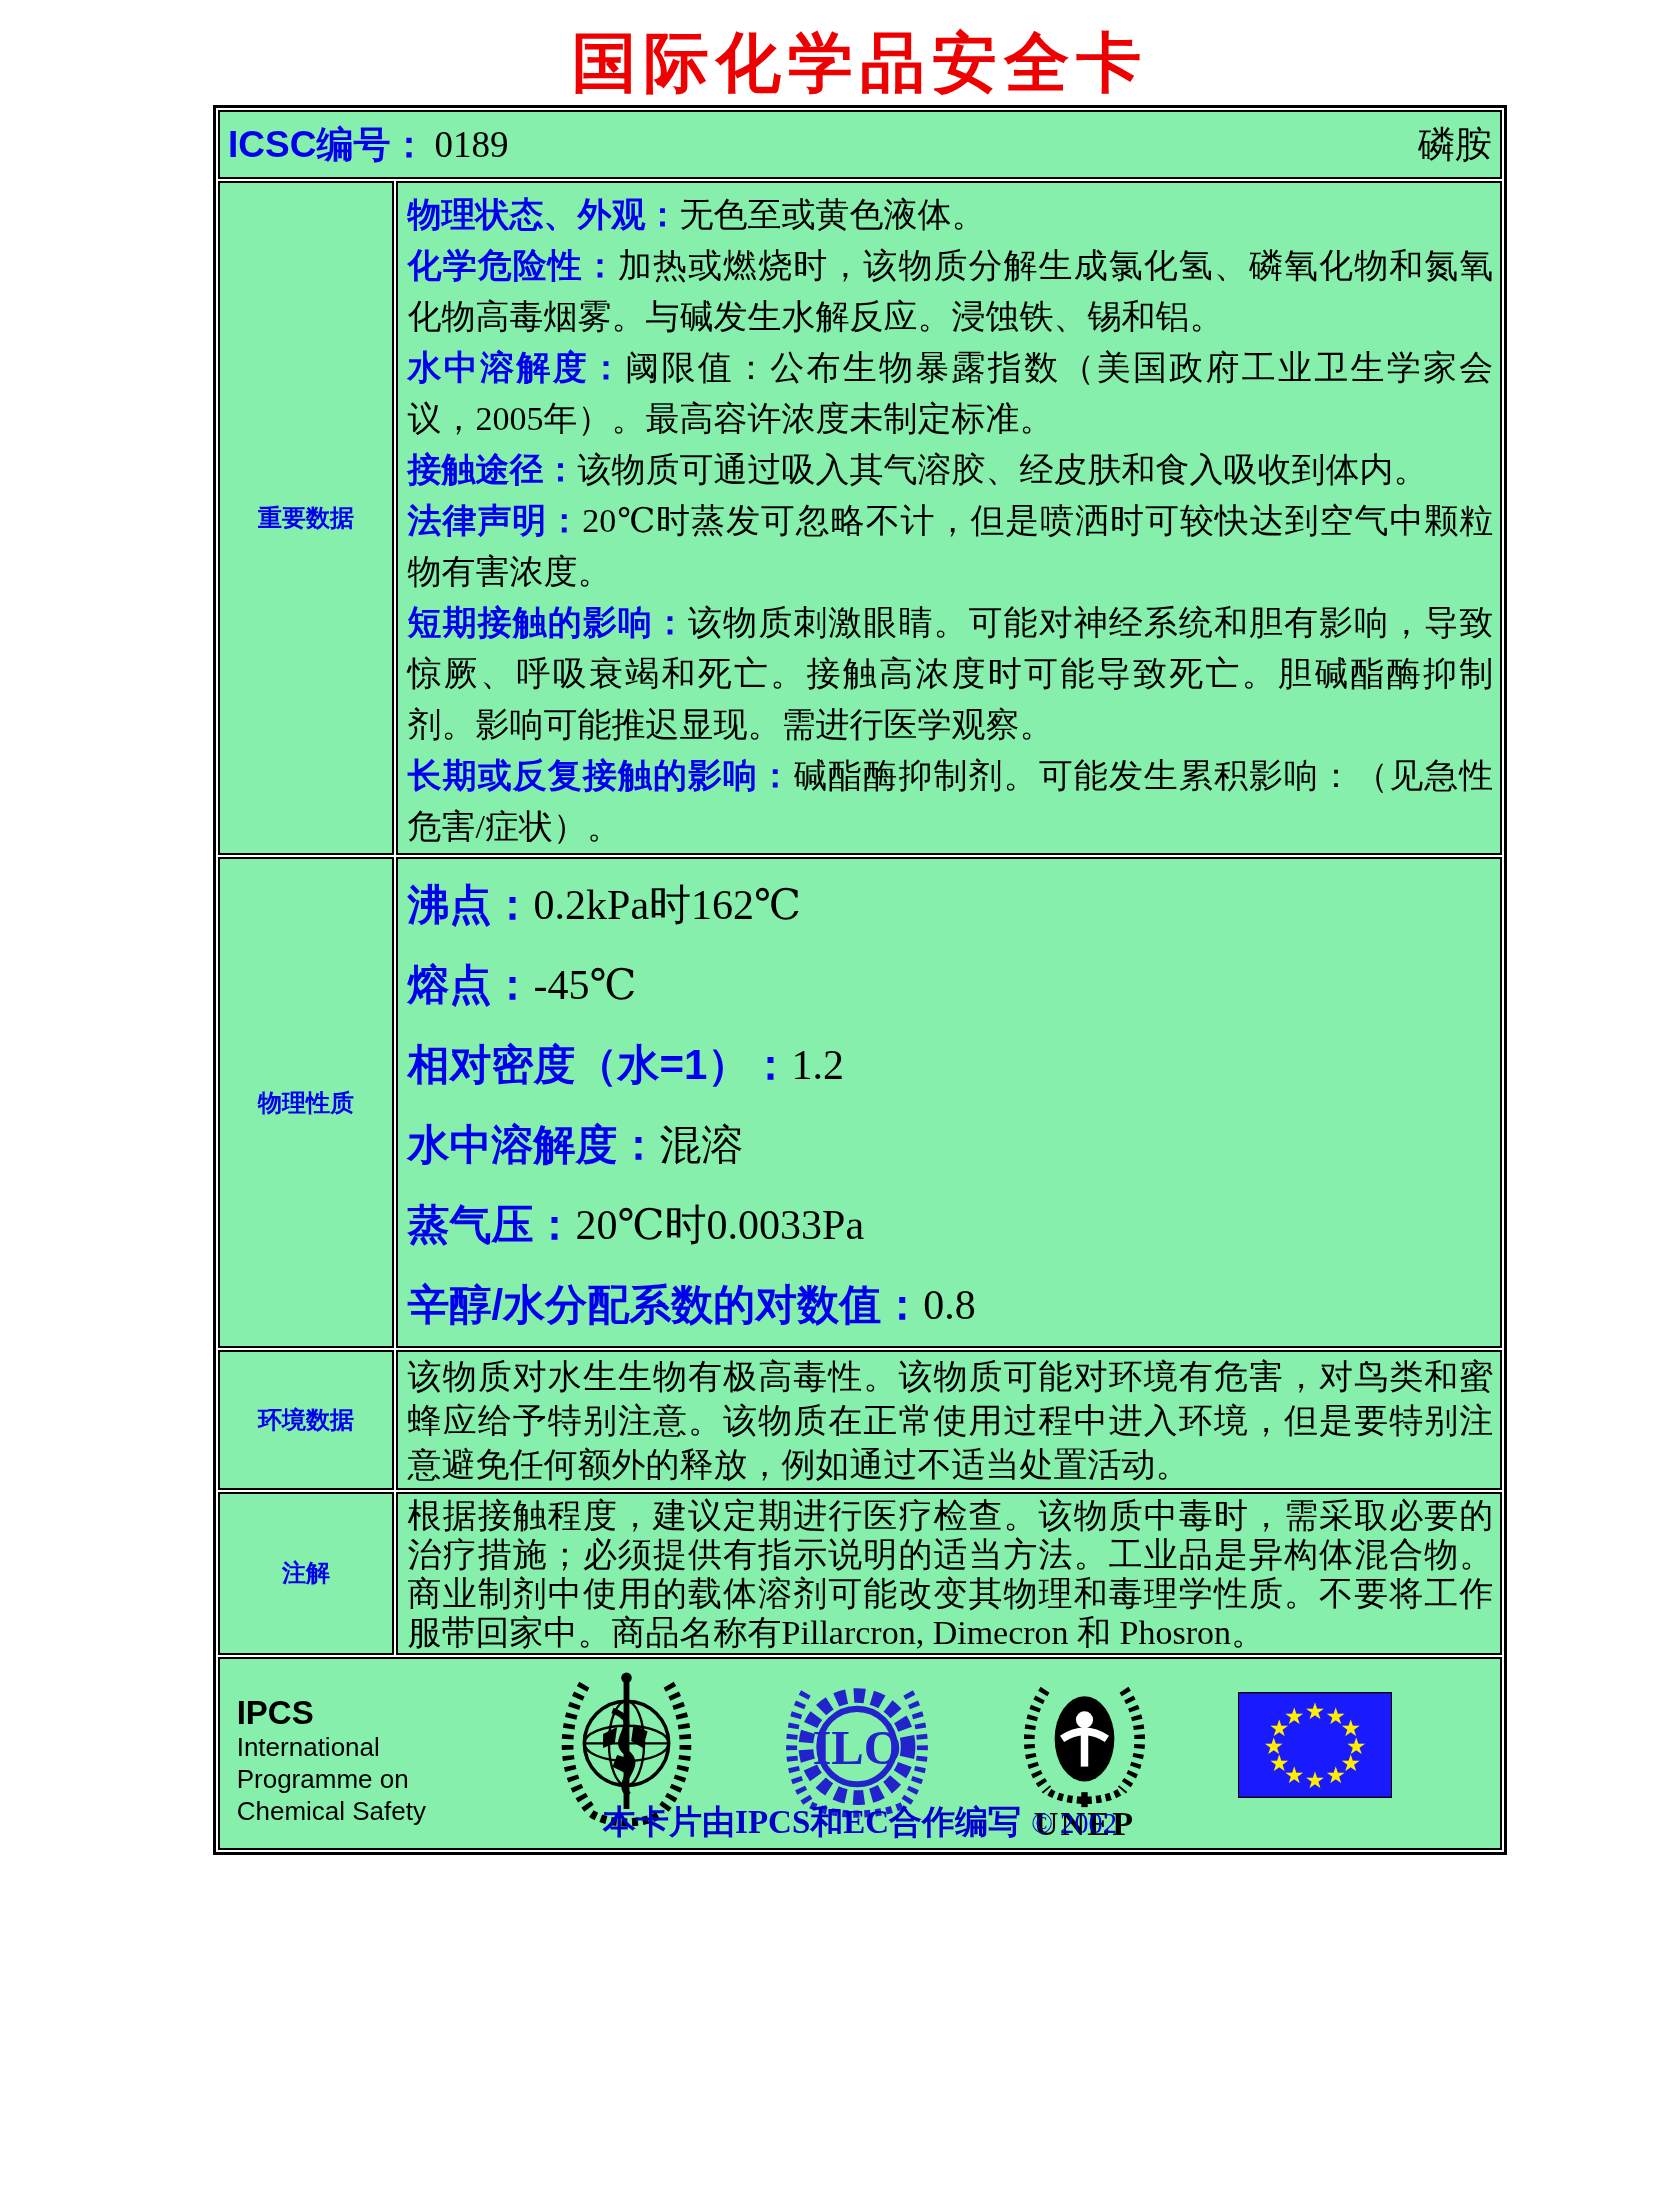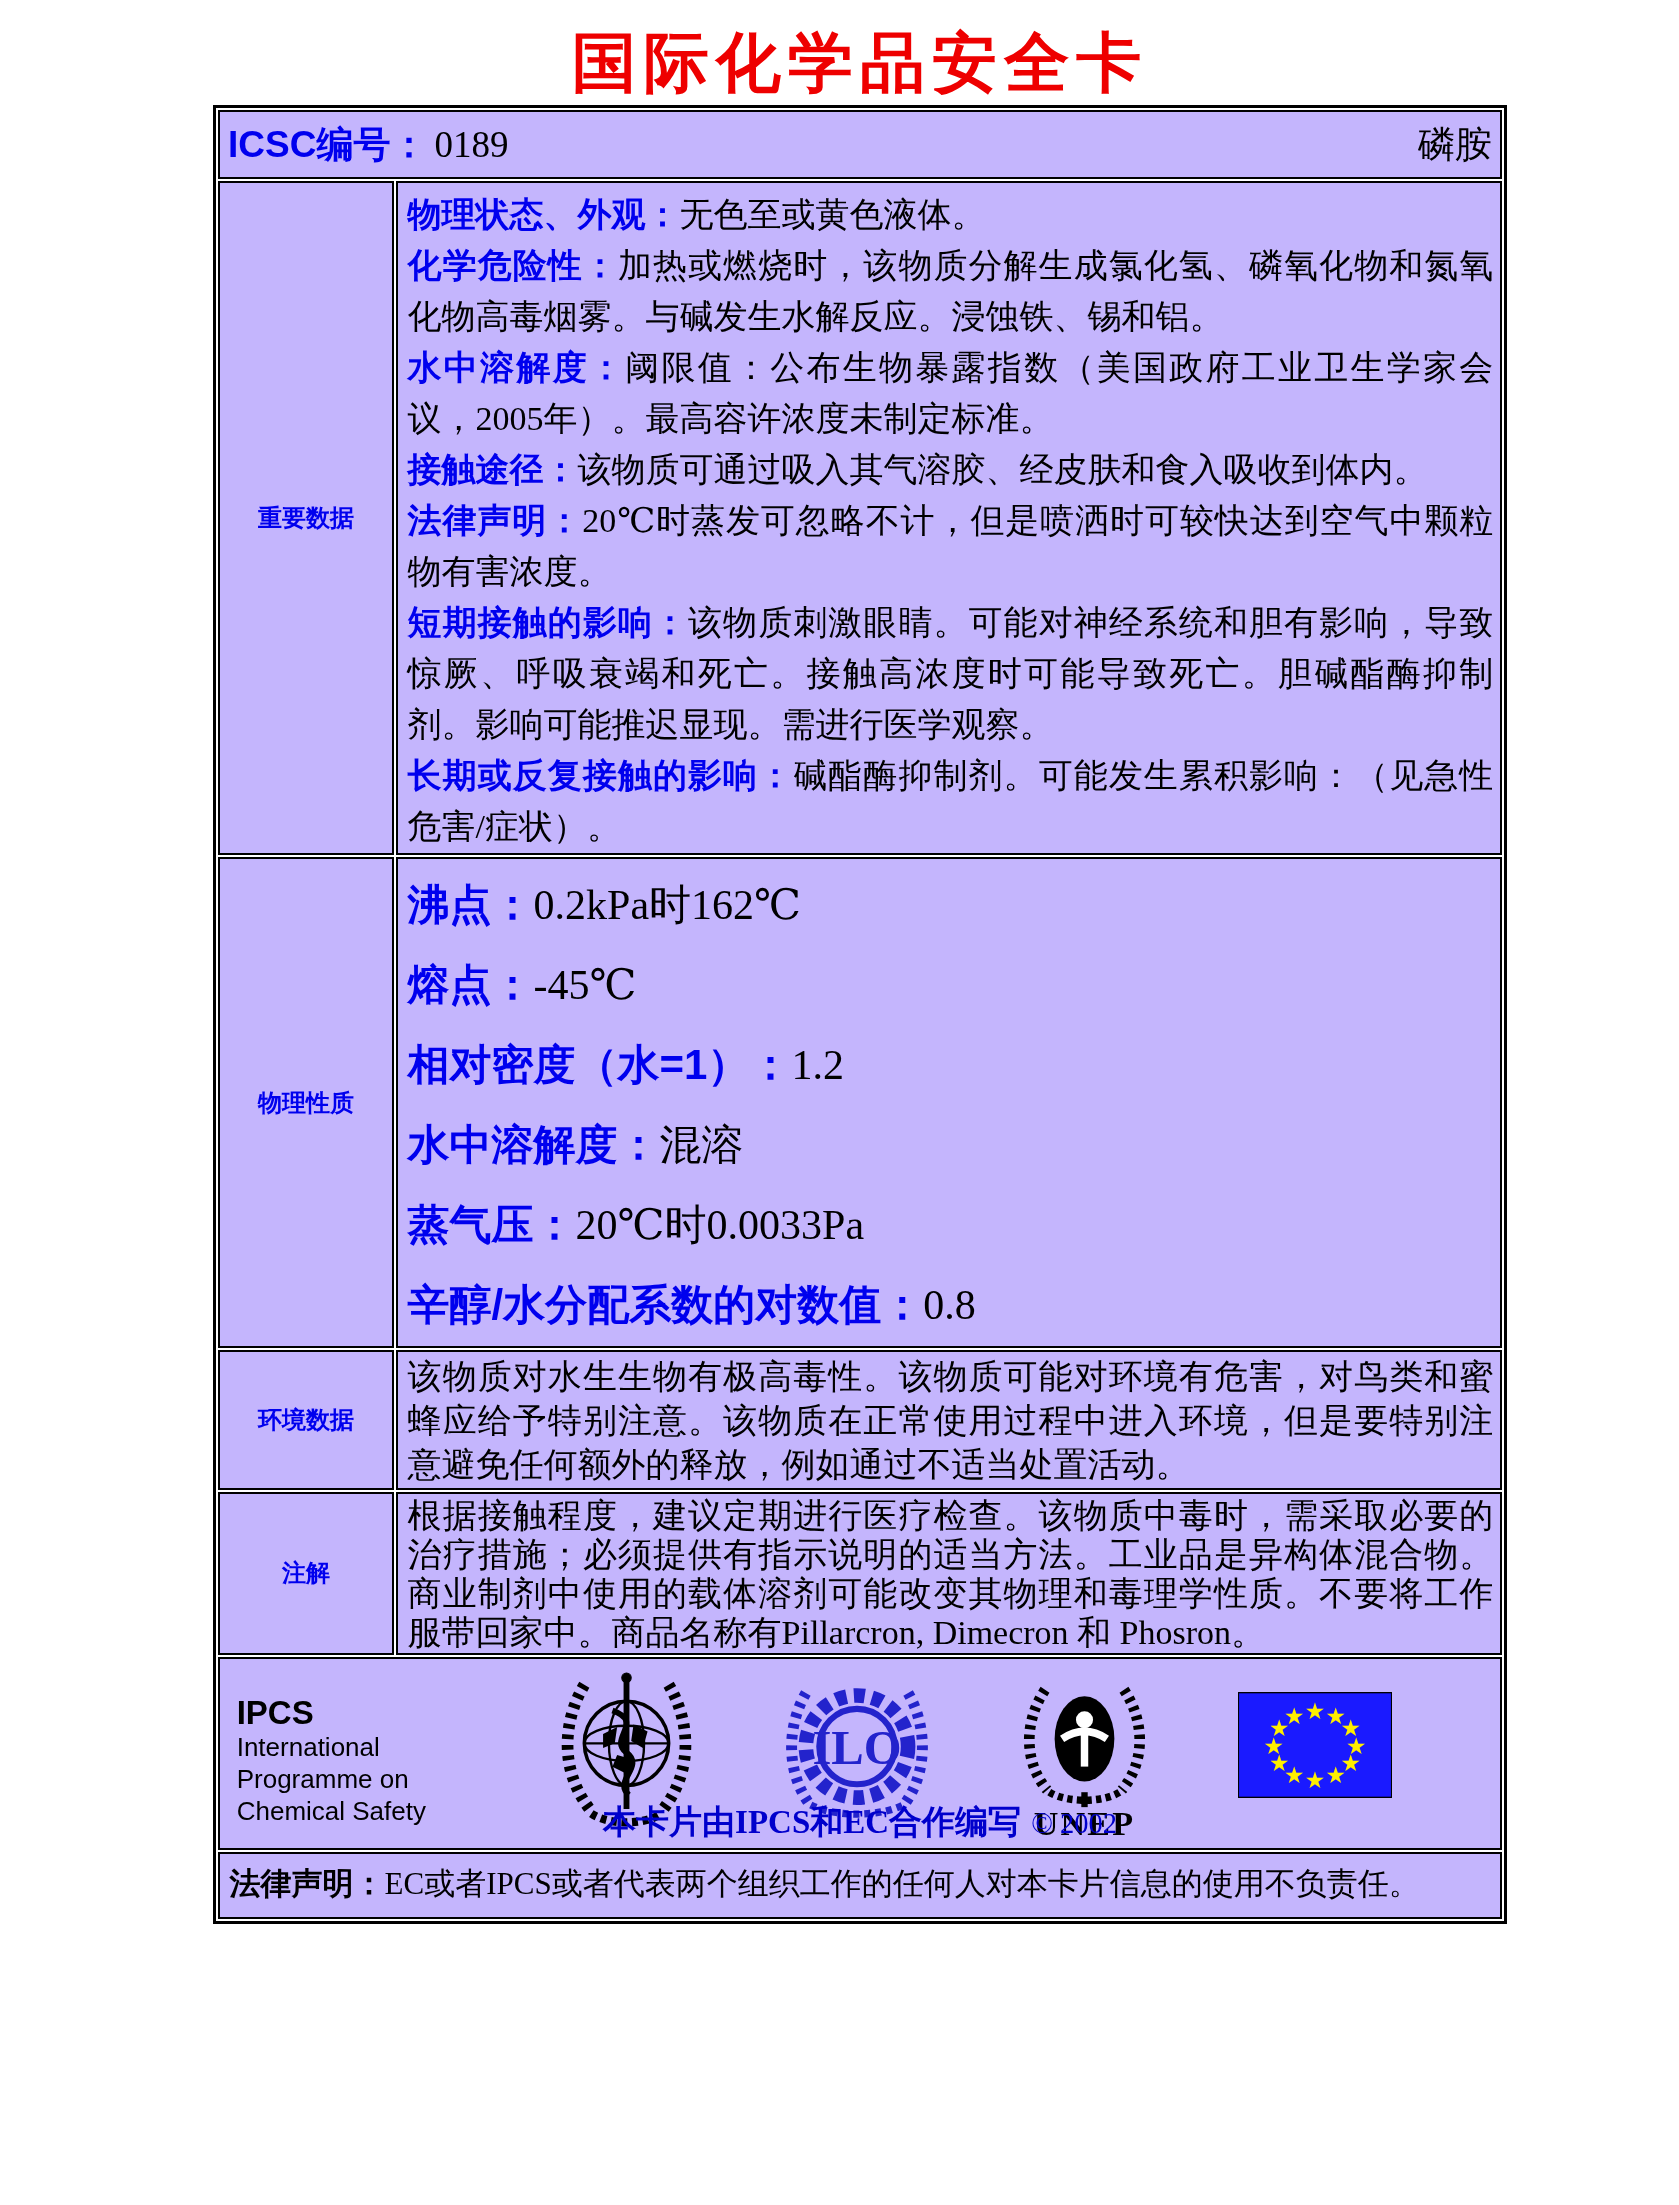--- a/index.html
+++ b/index.html
@@ -10,21 +10,21 @@
   .doc{position:absolute;left:213px;top:21.4px;width:1294px;}
   .title{
     text-align:center;font-size:65px;font-weight:bold;color:#ee0000;
     letter-spacing:7.1px;font-family:"Liberation Serif","DejaVu Serif",serif;
     height:84px;line-height:84px;
   }
   table.card{
     border-collapse:separate;border-spacing:2.9px;border:3.6px solid #000;
     width:1294px;background:#fff;
   }
-  td{border:2.1px solid #000;vertical-align:top;background:#c4b5fd;}
+  td{border:2.1px solid #000;vertical-align:top;background:#86efac;}
   td.lblcell{
     width:170px;text-align:center;vertical-align:middle;
     color:#0000ee;font-weight:bold;font-size:24px;
     font-family:"Liberation Sans","DejaVu Sans",sans-serif;
   }
   .blbl{
     color:#0000ee;font-weight:bold;
     font-family:"Liberation Sans","DejaVu Sans",sans-serif;
   }
   
@@ -211,23 +211,16 @@
             </svg>
           </span>
         </div>
 
         <div class="credit">
           <span class="ctext">本卡片由IPCS和EC合作编写</span><span class="cright">© 2002</span>
         </div>
       </td>
     </tr>
 
-    <tr>
-      <td colspan="2" class="legalcell">
-        <div class="content">
-          <span class="legal-lb">法律声明：</span><span>EC或者IPCS或者代表两个组织工作的任何人对本卡片信息的使用不负责任。</span>
-        </div>
-      </td>
-    </tr>
   </tbody>
     </table>
 </div>
 
 
 </body></html>

